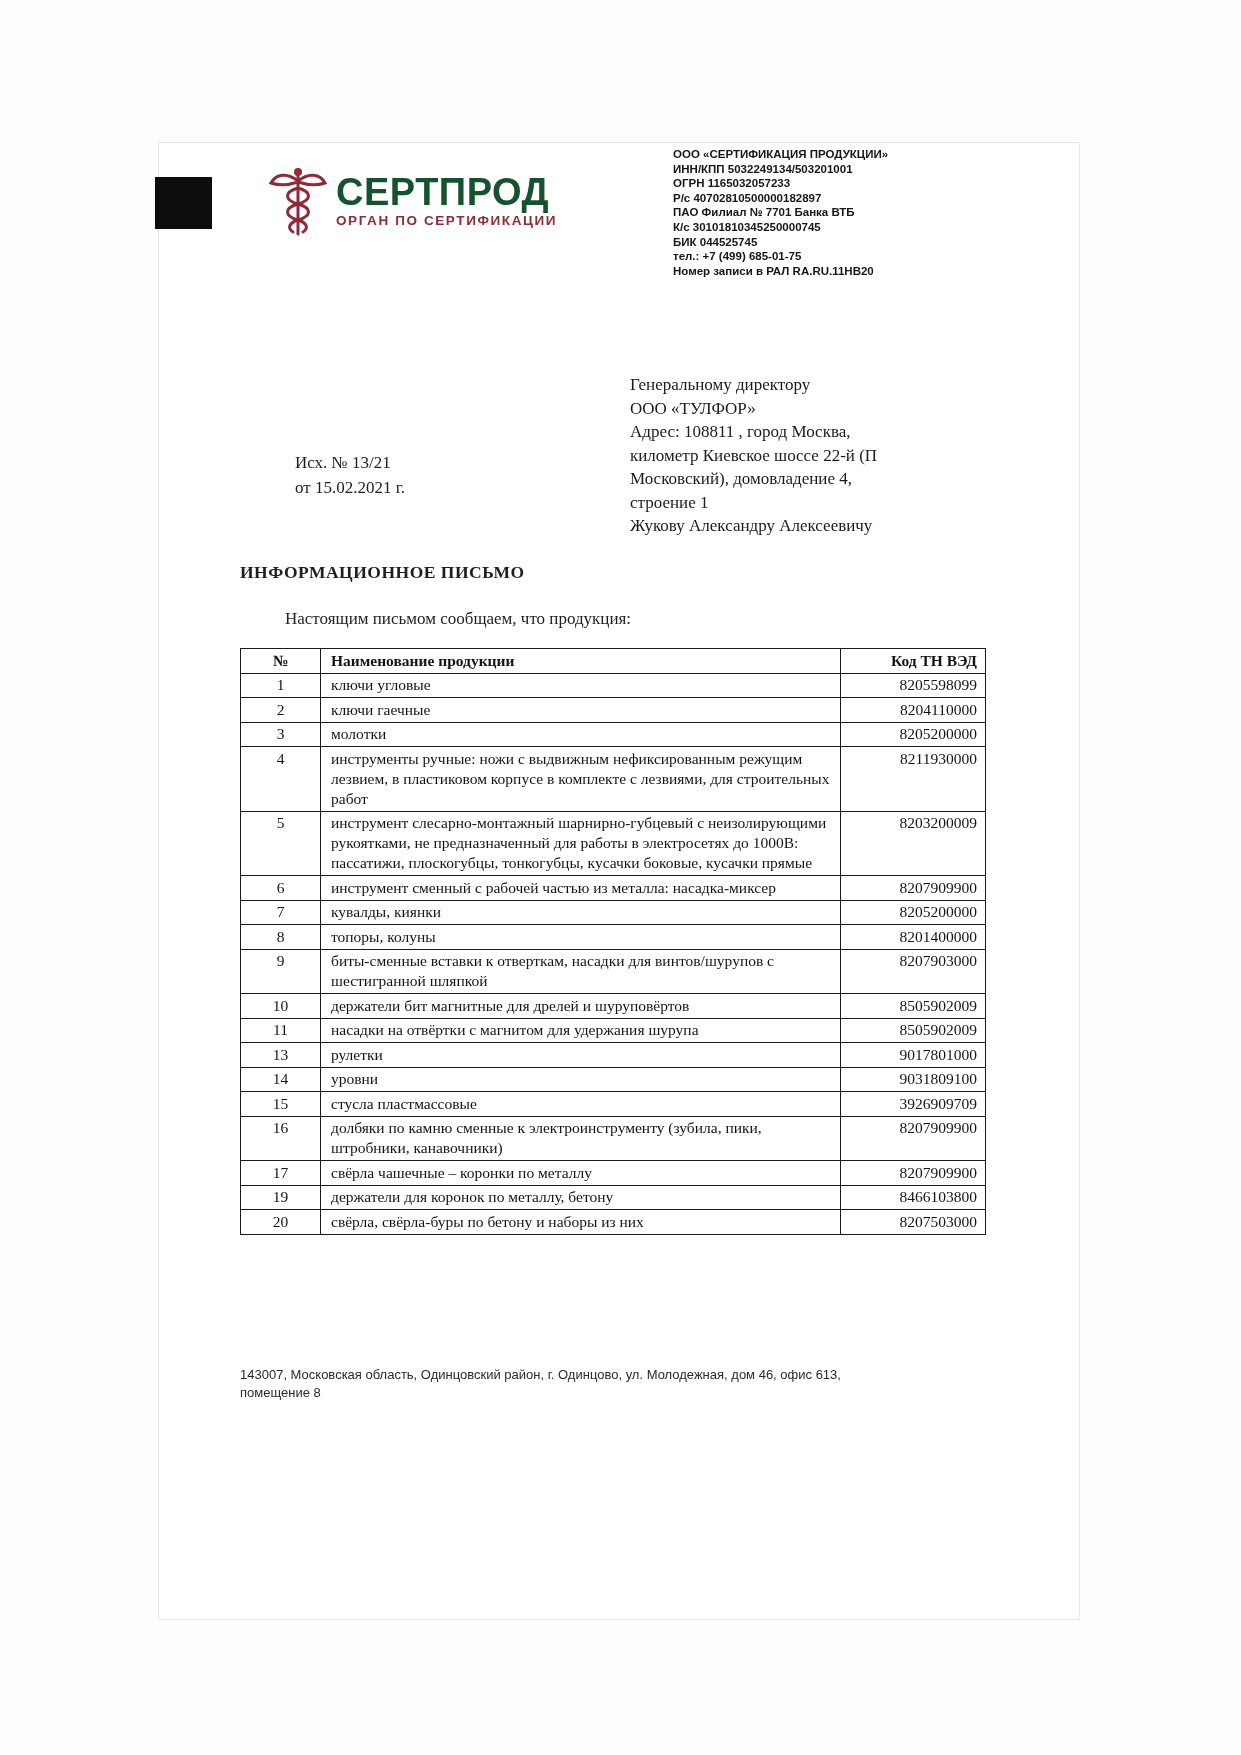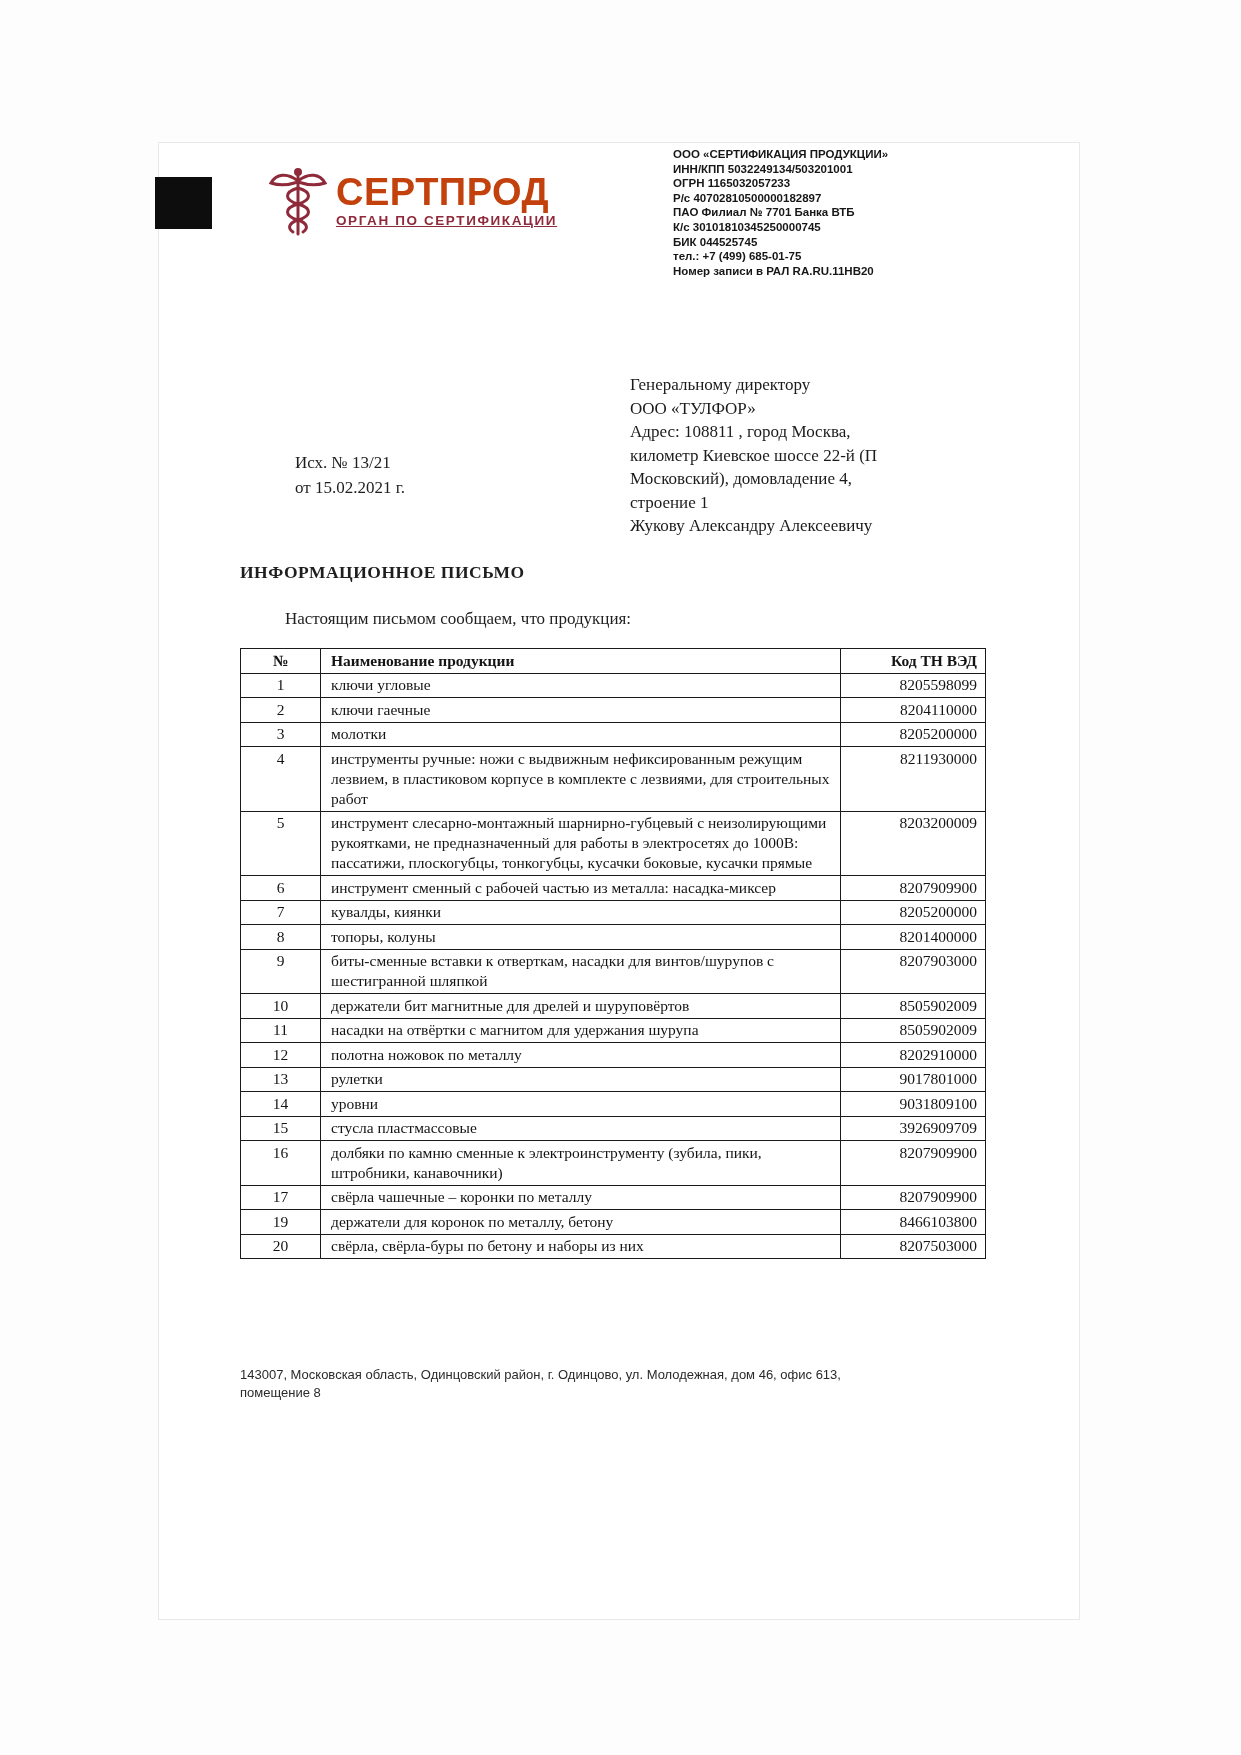--- a/index.html
+++ b/index.html
@@ -19,26 +19,26 @@
     position:absolute; left:155px; top:177px; width:57px; height:52px;
     background:#0d0d0d;
   }
   
   .logo-wrap { position:absolute; left:266px; top:166px; display:flex; align-items:flex-start; }
   .logo-icon { width:64px; height:72px; margin-right:6px; }
   .logo-text { padding-top:8px; }
   .logo-name {
     font-family:"Liberation Sans", sans-serif;
     font-weight:700; font-size:38px; line-height:36px;
-    color:#c2410c; letter-spacing:0.5px;
+    color:#14532d; letter-spacing:0.5px;
   }
   .logo-sub {
     font-family:"Liberation Sans", sans-serif;
     font-weight:700; font-size:13.5px; color:#8e2a3a;
-    letter-spacing:1.6px; margin-top:3px;text-decoration:underline;
+    letter-spacing:1.6px; margin-top:3px;
   }
   
   .company-details {
     position:absolute; left:673px; top:147px; width:330px;
     font-family:"Liberation Sans", sans-serif;
     font-weight:700; font-size:11.5px; line-height:14.6px; color:#161616;
   }
   
   .ref-block { position:absolute; left:295px; top:450px; font-size:17px; line-height:25px; }
   
@@ -218,25 +218,20 @@
         <td class="col-name">держатели бит магнитные для дрелей и шуруповёртов</td>
         <td class="col-code">8505902009</td>
       </tr>
 
       <tr>
         <td class="col-num">11</td>
         <td class="col-name">насадки на отвёртки с магнитом для удержания шурупа</td>
         <td class="col-code">8505902009</td>
       </tr>
 
-      <tr>
-        <td class="col-num">12</td>
-        <td class="col-name">полотна ножовок по металлу</td>
-        <td class="col-code">8202910000</td>
-      </tr>
 
       <tr>
         <td class="col-num">13</td>
         <td class="col-name">рулетки</td>
         <td class="col-code">9017801000</td>
       </tr>
 
       <tr>
         <td class="col-num">14</td>
         <td class="col-name">уровни</td>

